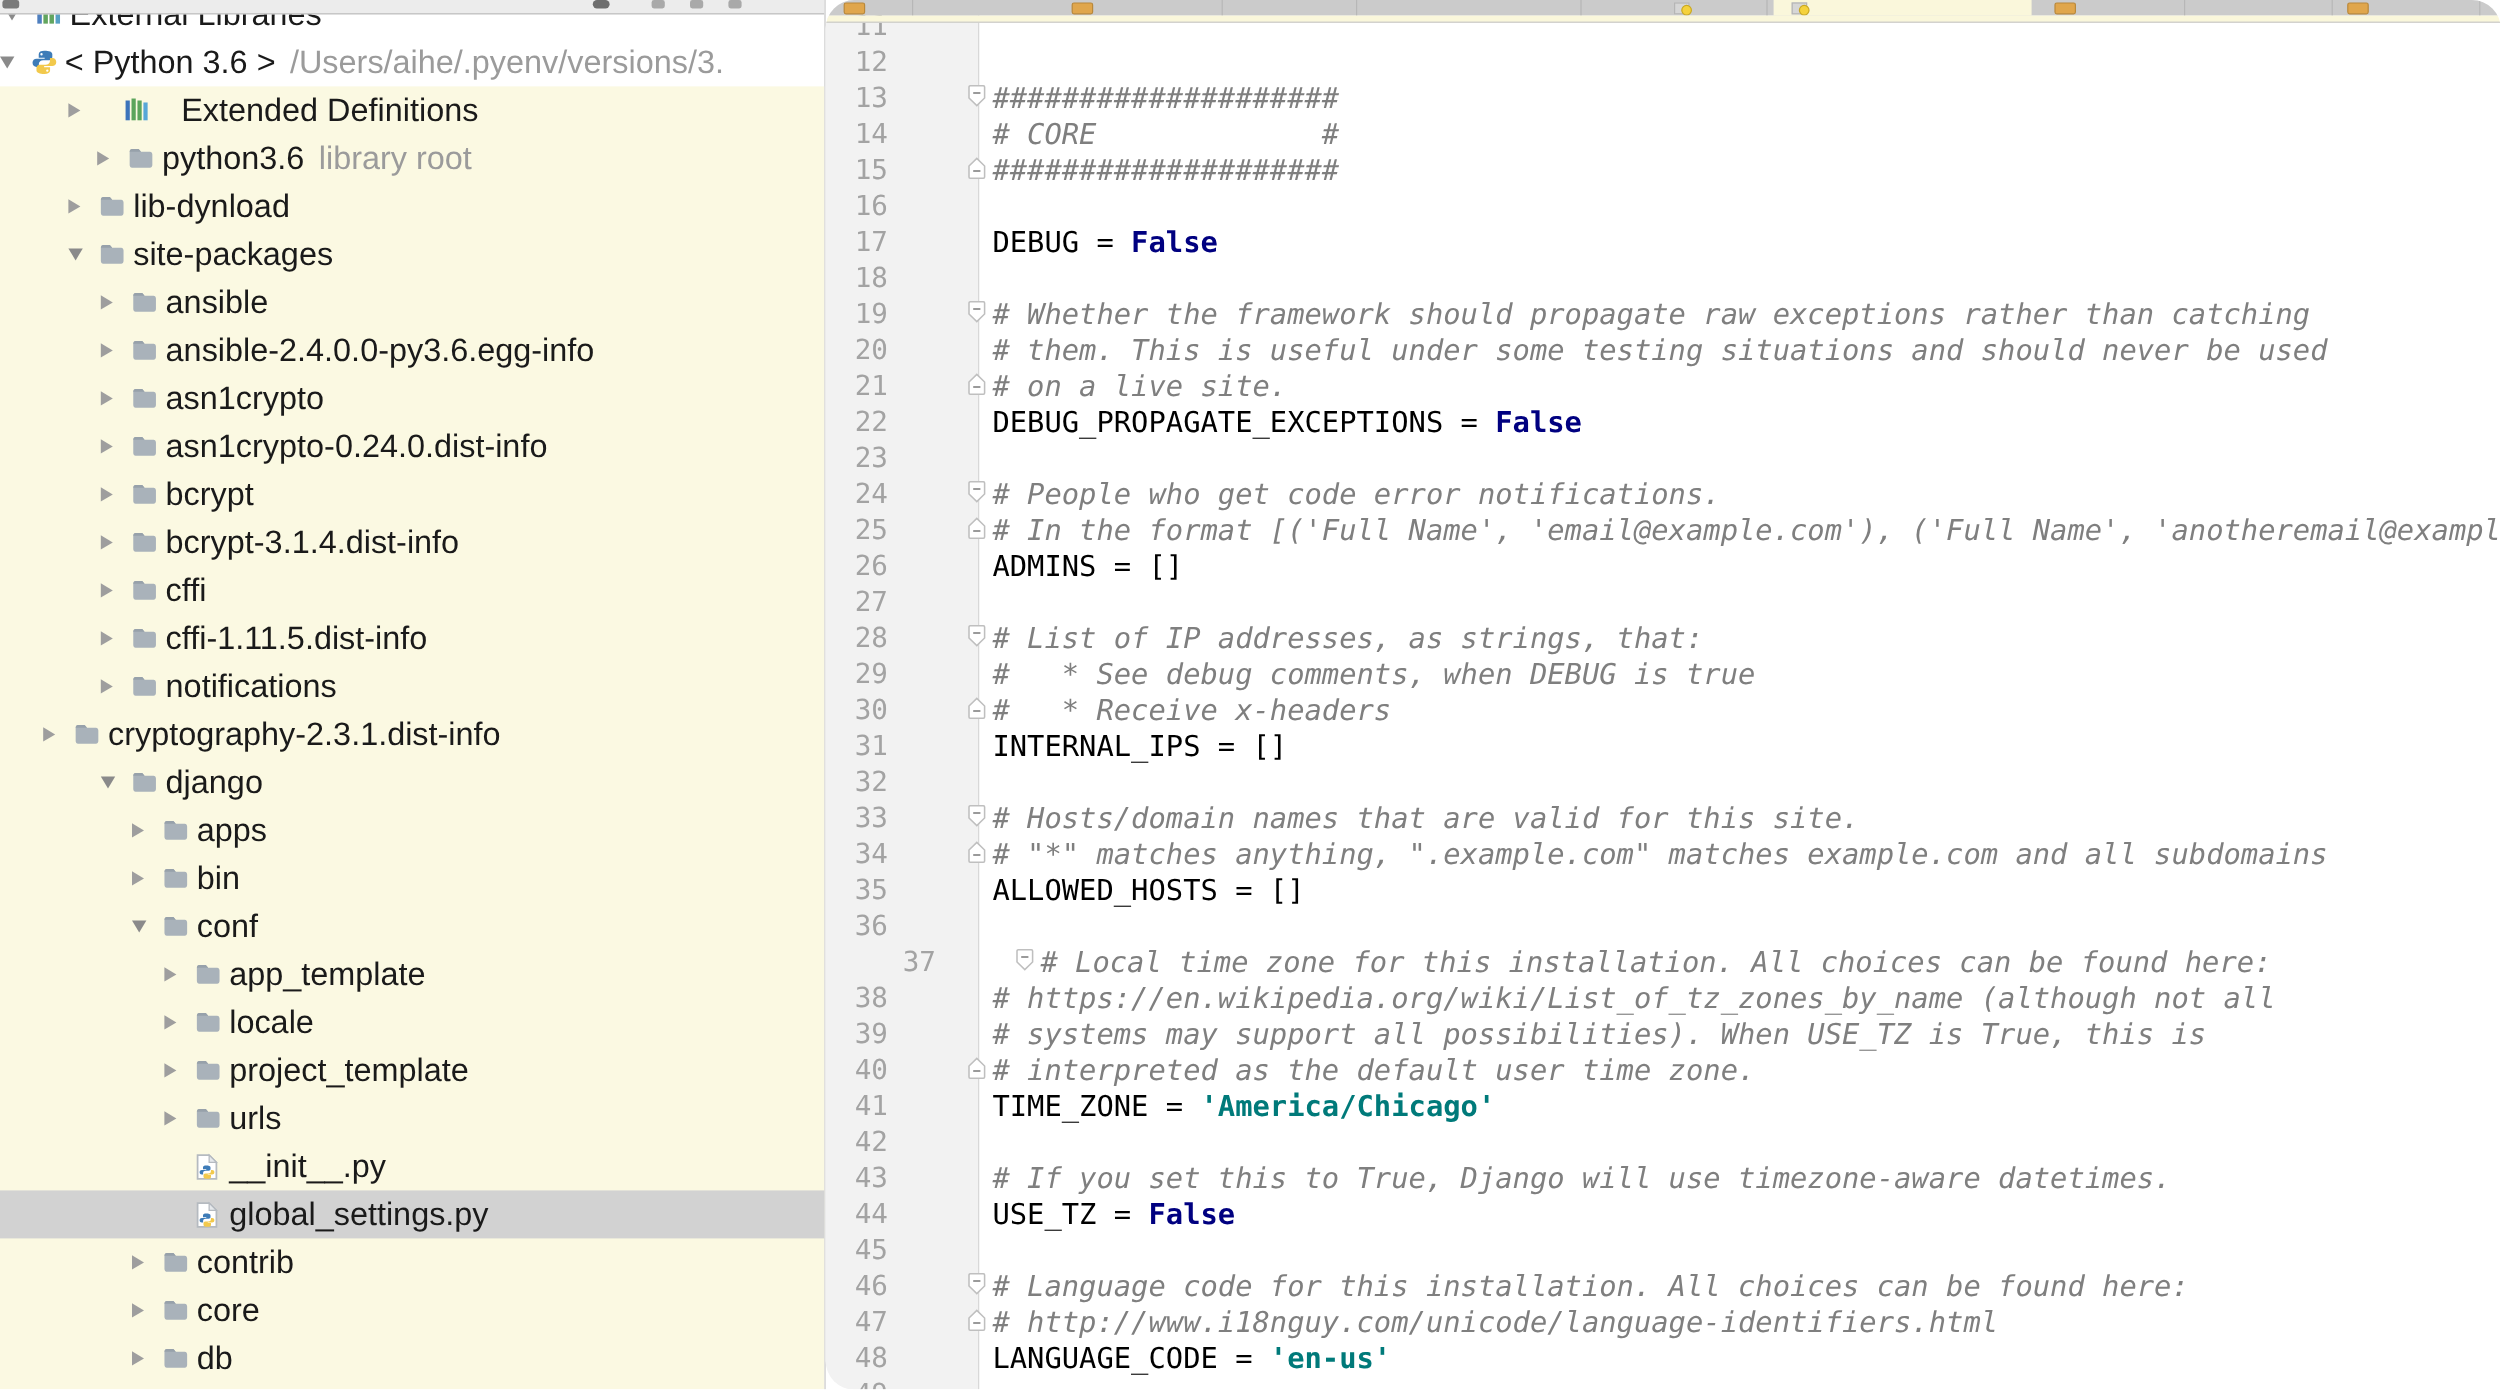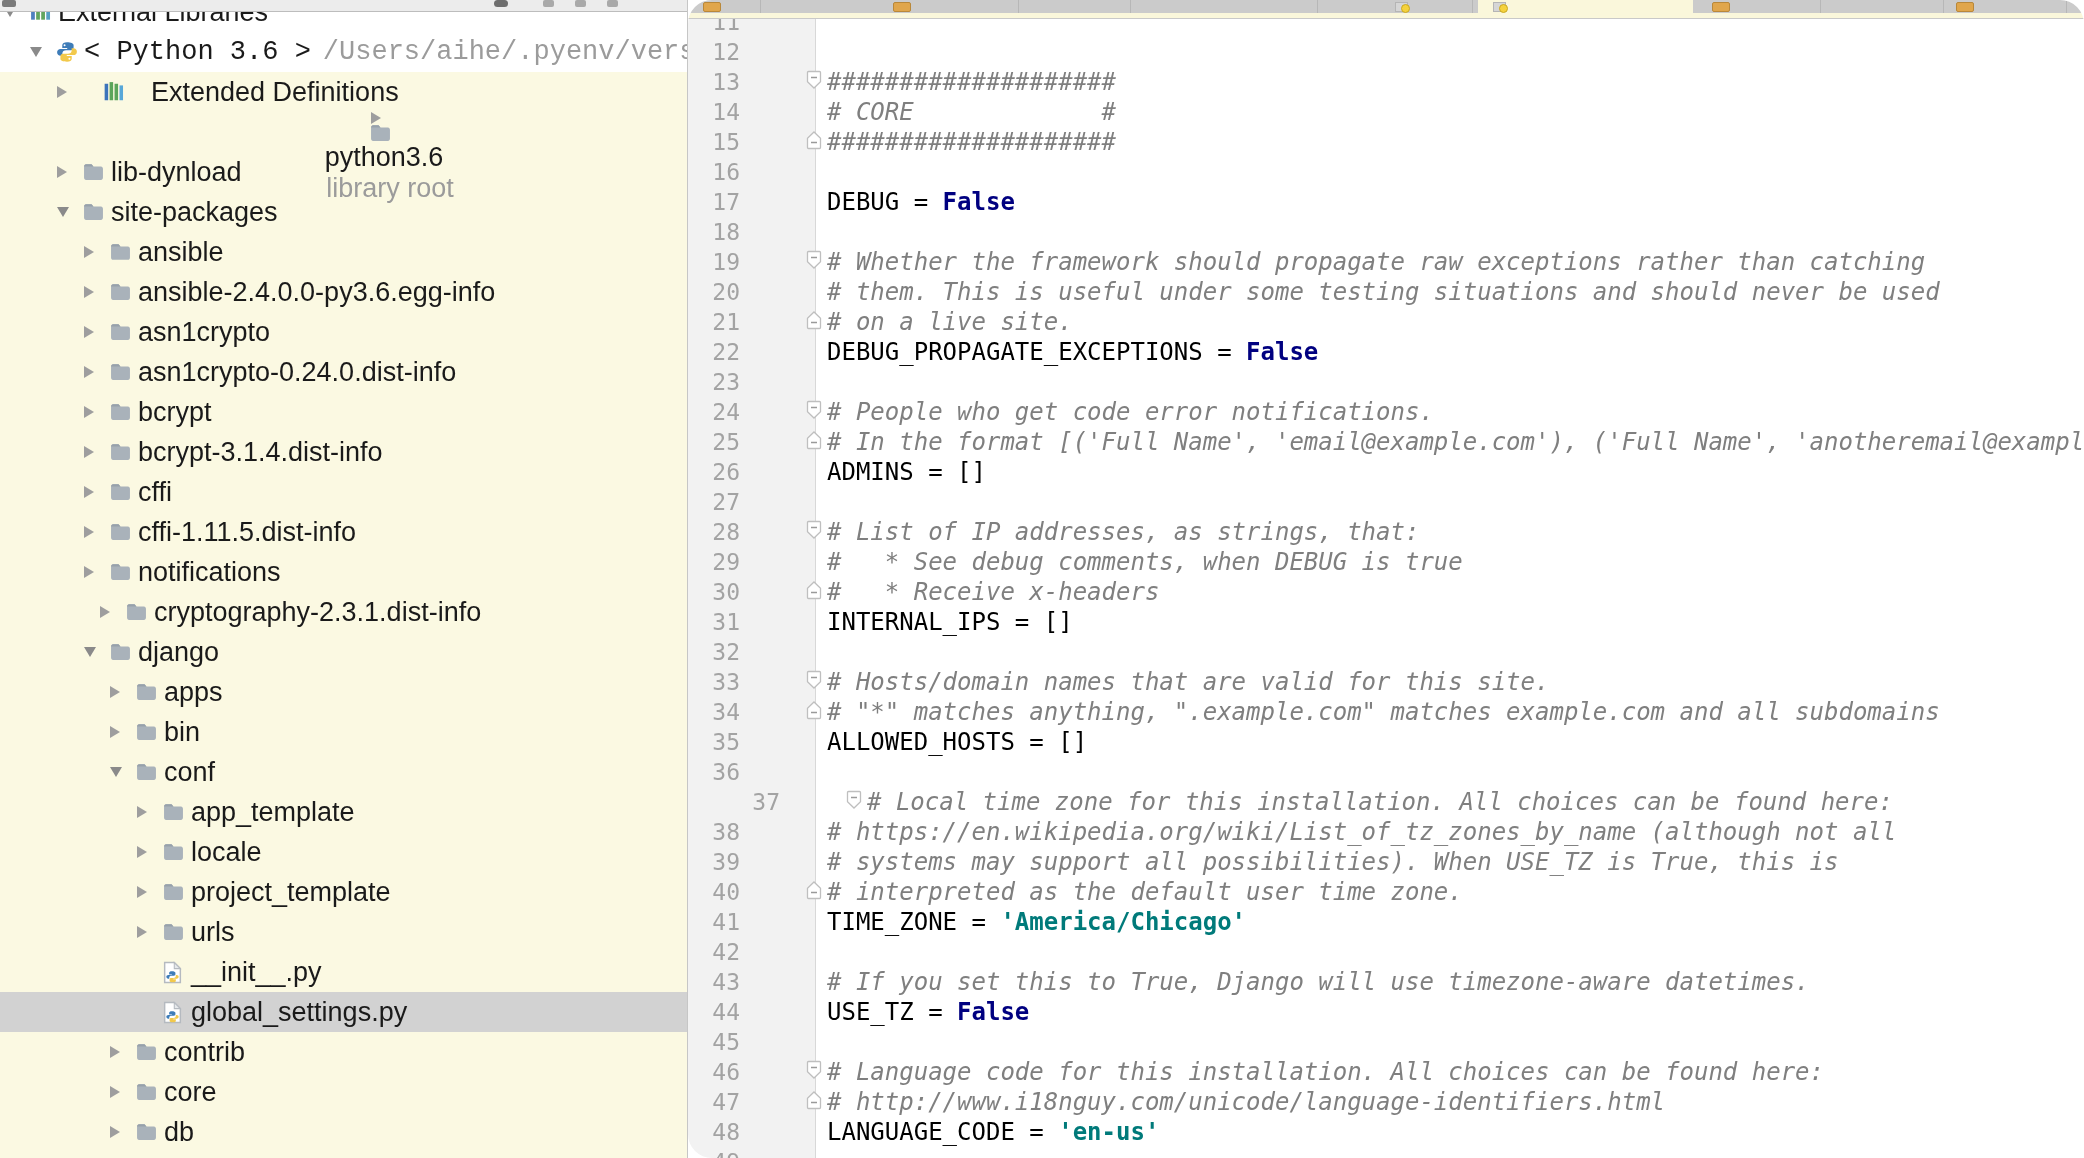--- a/index.html
+++ b/index.html
@@ -81,21 +81,21 @@
           <span class="ticon">
             <svg width="22" height="22" viewBox="0 0 20 20">
               <rect x="1" y="3.5" width="3.4" height="13.5" fill="#4E7FBF"></rect>
               <rect x="5.6" y="1.5" width="3.4" height="15.5" fill="#62A55F"></rect>
               <rect x="10.2" y="3.5" width="3.4" height="13.5" fill="#62A55F"></rect>
               <rect x="14.8" y="2.5" width="3.4" height="14.5" fill="#57A0C4"></rect>
             </svg>
           </span>
           <span class="tlabel">External Libraries</span>
         </div>
-        <div class="tree-row" style="top: 32px; padding-left: 30px; font-family: Liberation Mono, monospace;">
+        <div class="tree-row" style="top: 32px; ">
           <span class="tw">
             <span class="arr-down"></span>
           </span>
           <span class="ticon">
             <svg width="22" height="22" viewBox="0 0 20 20">
               <path fill="#3E7CB8" d="M10 1.2c-2.6 0-4.3.9-4.3 2.6v2.6h4.5v.8H4.1C2.3 7.2 1 8.4 1 10.3s1.3 3.1 3.1 3.1h1.7v-2.3c0-1.7 1.5-2.8 3.4-2.8h4.4c1.4 0 2.4-1 2.4-2.4V3.8c0-1.7-2.4-2.6-6-2.6zM7.8 2.9a.9.9 0 1 1 0 1.8.9.9 0 0 1 0-1.8z"></path>
               <path fill="#F2C94C" d="M10 18.8c2.6 0 4.3-.9 4.3-2.6v-2.6H9.8v-.8h6.1c1.8 0 3.1-1.2 3.1-3.1s-1.3-3.1-3.1-3.1h-1.7v2.3c0 1.7-1.5 2.8-3.4 2.8H6.4c-1.4 0-2.4 1-2.4 2.4v2.1c0 1.7 2.4 2.6 6 2.6zm2.2-1.7a.9.9 0 1 1 0-1.8.9.9 0 0 1 0 1.8z"></path>
             </svg>
           </span>
           <span class="tlabel">&lt; Python 3.6 &gt;</span>
@@ -108,21 +108,21 @@
           <span class="ticon">
             <svg width="22" height="22" viewBox="0 0 20 20">
               <rect x="1.5" y="2.5" width="3.2" height="15" fill="#3C74BB"></rect>
               <rect x="6" y="1" width="3.2" height="16.5" fill="#5BA55B"></rect>
               <rect x="10.5" y="2.5" width="3.2" height="15" fill="#5BA55B"></rect>
               <rect x="15" y="4" width="3.2" height="13.5" fill="#57A7D8"></rect>
             </svg>
           </span>
           <span class="tlabel">Extended Definitions</span>
         </div>
-        <div class="tree-row" style="top: 112px; padding-left: 81px; flex-direction: column;">
+        <div class="tree-row" style="top: 112px; padding-left: 81px;">
           <span class="tw">
             <span class="arr-right"></span>
           </span>
           <span class="ticon">
             <svg width="21" height="18" viewBox="0 0 20 17">
               <path d="M1 3.2C1 2 1.8 1 2.9 1h5.2L10 3.3h7.1c1.1 0 1.9 1 1.9 2.2v8.3c0 1.2-.8 2.2-1.9 2.2H2.9C1.8 16 1 15 1 13.8V3.2z" fill="#A9B2BA"></path>
               <path d="M1 3.2C1 2 1.8 1 2.9 1h5.2L10 3.3H1z" fill="#97A1AA"></path>
             </svg>
           </span>
           <span class="tlabel">python3.6</span>
@@ -253,21 +253,21 @@
             <span class="arr-right"></span>
           </span>
           <span class="ticon">
             <svg width="21" height="18" viewBox="0 0 20 17">
               <path d="M1 3.2C1 2 1.8 1 2.9 1h5.2L10 3.3h7.1c1.1 0 1.9 1 1.9 2.2v8.3c0 1.2-.8 2.2-1.9 2.2H2.9C1.8 16 1 15 1 13.8V3.2z" fill="#A9B2BA"></path>
               <path d="M1 3.2C1 2 1.8 1 2.9 1h5.2L10 3.3H1z" fill="#97A1AA"></path>
             </svg>
           </span>
           <span class="tlabel">notifications</span>
         </div>
-        <div class="tree-row" style="top: 592px; padding-left: 100px;">
+        <div class="tree-row" style="top: 592px; padding-left: 36px;">
           <span class="tw">
             <span class="arr-right"></span>
           </span>
           <span class="ticon">
             <svg width="21" height="18" viewBox="0 0 20 17">
               <path d="M1 3.2C1 2 1.8 1 2.9 1h5.2L10 3.3h7.1c1.1 0 1.9 1 1.9 2.2v8.3c0 1.2-.8 2.2-1.9 2.2H2.9C1.8 16 1 15 1 13.8V3.2z" fill="#A9B2BA"></path>
               <path d="M1 3.2C1 2 1.8 1 2.9 1h5.2L10 3.3H1z" fill="#97A1AA"></path>
             </svg>
           </span>
           <span class="tlabel">cryptography-2.3.1.dist-info</span>

